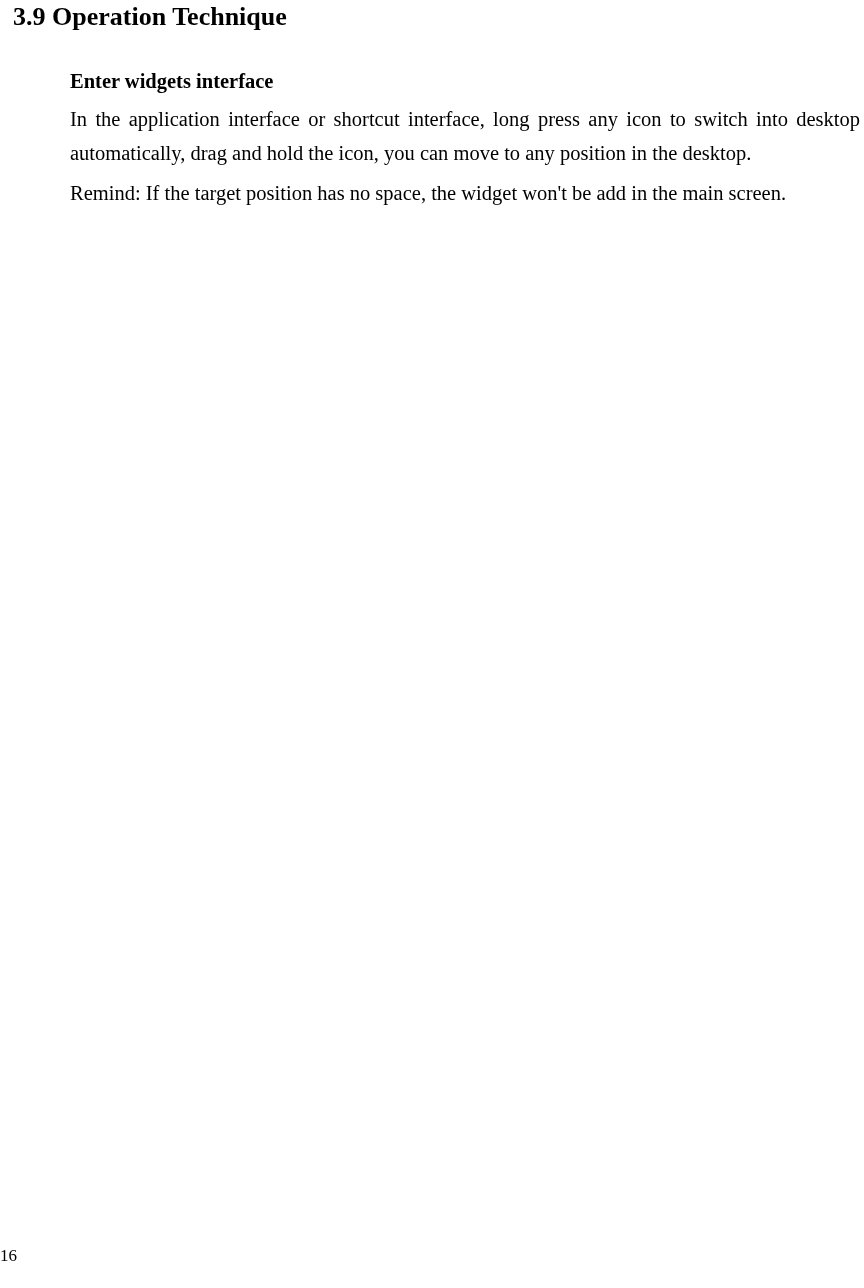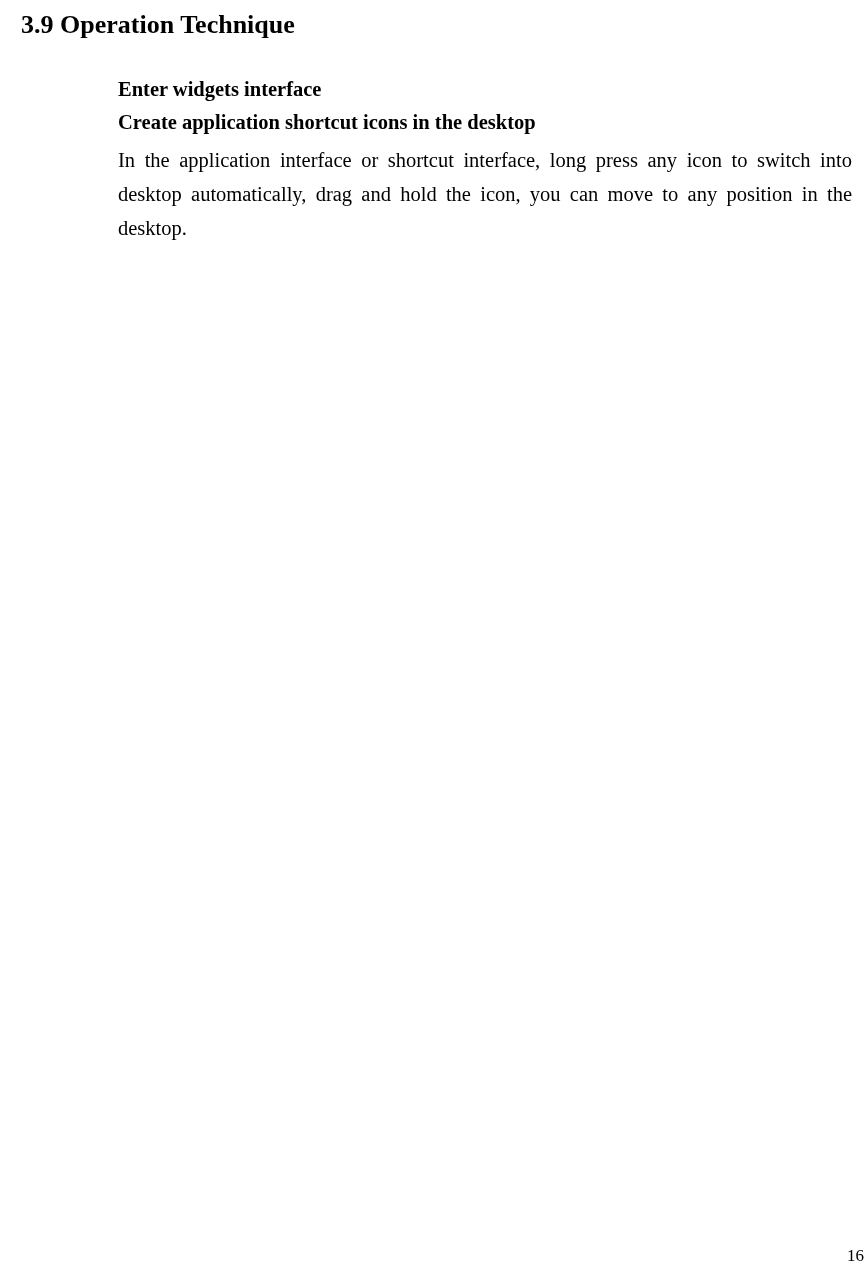--- a/index.html
+++ b/index.html
@@ -9,34 +9,34 @@
     }
     body {
       width: 864px;
       height: 1288px;
       background: white;
       font-family: "Times New Roman", Times, serif;
       color: black;
       position: relative;
     }
     .page {
-      padding: 8px;
+      padding: 0;
       position: relative;
       height: 100%;
     }
     .heading {
       font-size: 26px;
       font-weight: bold;
       margin-left: 13px;
       margin-top: 0px;
       padding-top: 2px;
       margin-bottom: 38px;
     }
     .content {
-      margin-left: 110px;
+      margin-left: 70px;
       margin-right: 4px;
     }
     .subheading {
       font-size: 20.5px;
       font-weight: bold;
       margin-bottom: 10px;
     }
     .body-text {
       font-size: 20.5px;
       line-height: 1.65;
@@ -47,31 +47,31 @@
       font-size: 20.5px;
       font-weight: bold;
       margin-top: 6px;
       margin-bottom: 10px;
     }
     .page-number {
       position: absolute;
       bottom: 22px;
       left: 0;
       right: 0;
-      text-align: right;
+      text-align: left;
       font-size: 17px;
     }
   </style>
 </head>
 <body>
 
 <div class="page">
   <h1 class="heading">3.9 Operation Technique</h1>
 
   <div class="content">
     <div class="subheading">Enter widgets interface</div>
 
-    <div class="subheading2">Create application shortcut icons in the desktop</div>
     <div class="body-text">In the application interface or shortcut interface, long press any icon to switch into desktop automatically, drag and hold the icon, you can move to any position in the desktop.</div>
+    <div class="body-text">Remind: If the target position has no space, the widget won't be add in the main screen.</div>
   </div>
 
   <div class="page-number">16</div>
 </div>
 
 </body></html>

